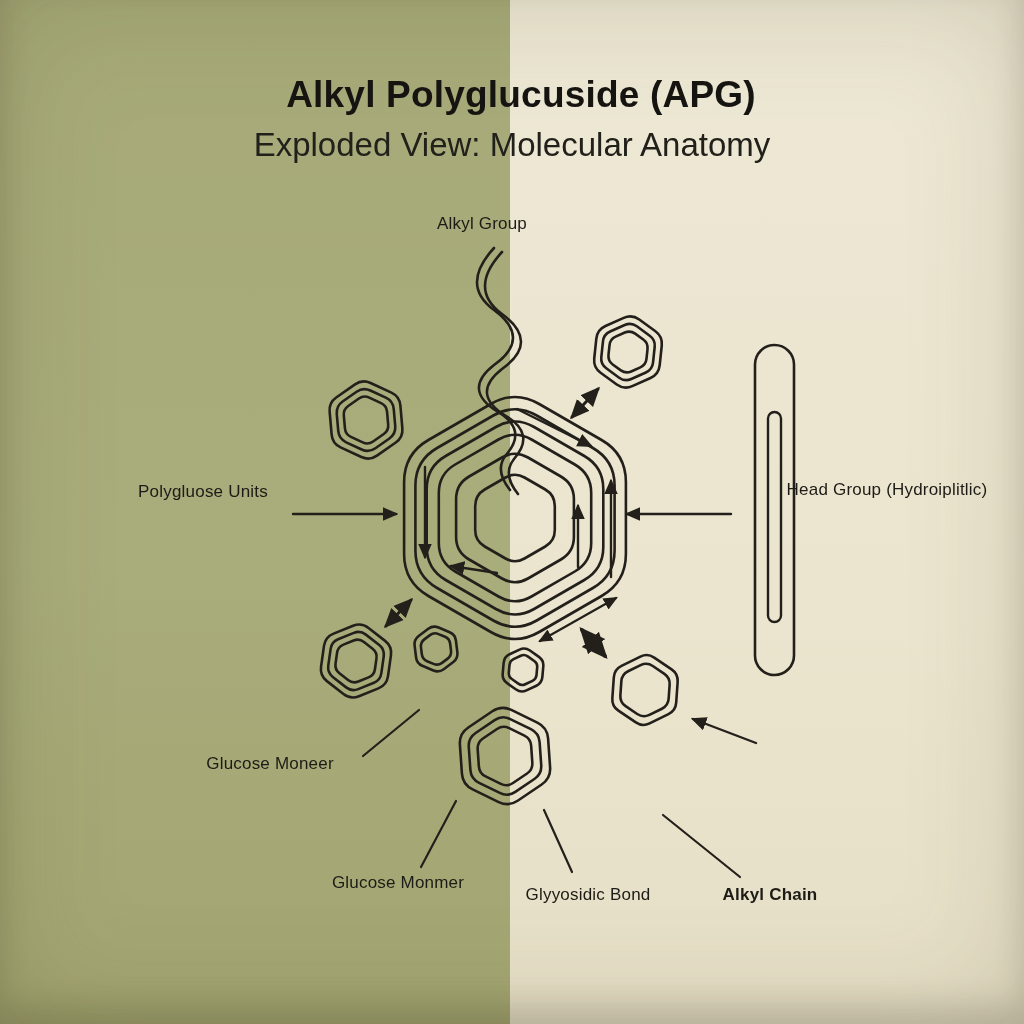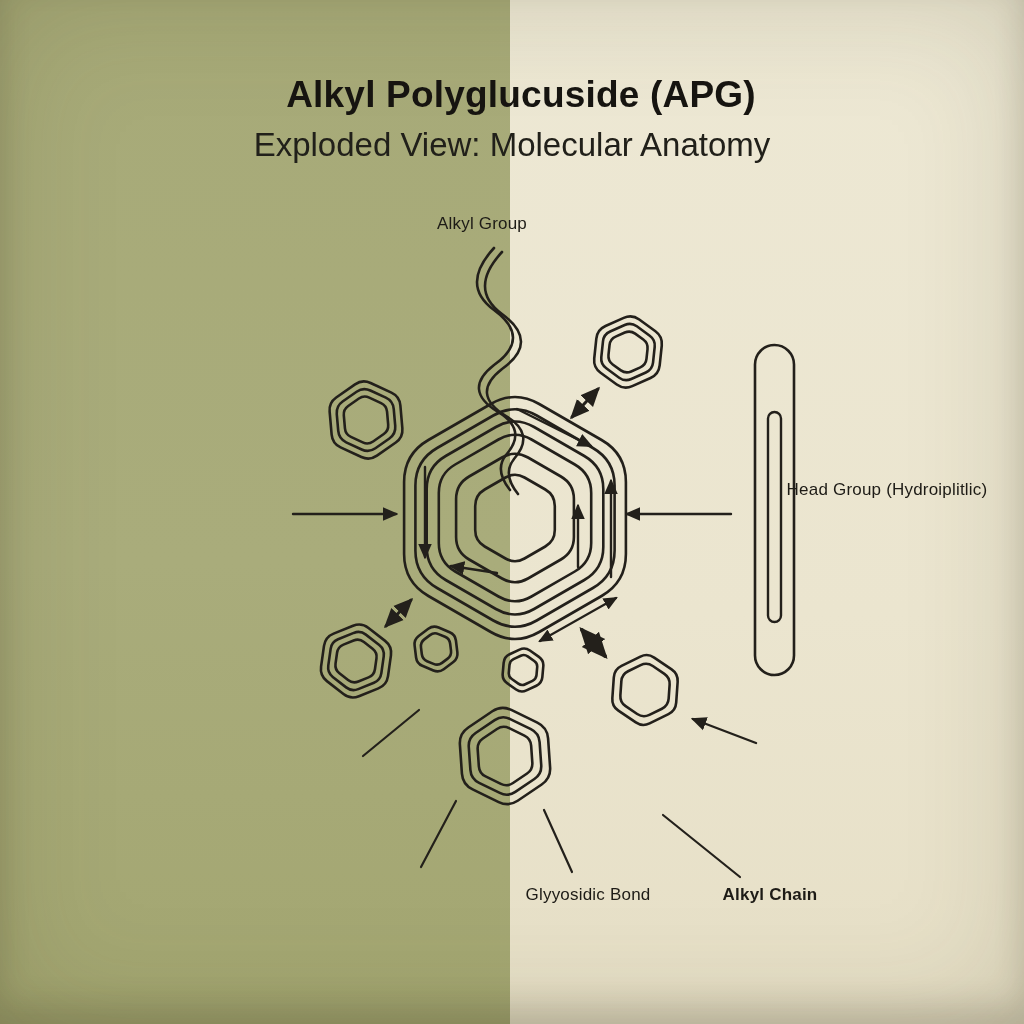--- a/index.html
+++ b/index.html
@@ -141,18 +141,21 @@
         <line x1="572" y1="872" x2="544" y2="810"></line>
         <line x1="740" y1="877" x2="663" y2="815"></line>
       </g>
     </g>
   </svg>
 
   <div id="title">Alkyl Polyglucuside (APG)</div>
   <div id="subtitle">Exploded View: Molecular Anatomy</div>
 
   <div id="lbl-alkyl-group" class="lbl">Alkyl Group</div>
+  <div id="lbl-polygluose" class="lbl">Polygluose Units</div>
   <div id="lbl-head" class="lbl">Head Group (Hydroiplitlic)</div>
+  <div id="lbl-glucose-moneer" class="lbl">Glucose Moneer</div>
+  <div id="lbl-glucose-monmer" class="lbl">Glucose Monmer</div>
   <div id="lbl-glyyosidic" class="lbl">Glyyosidic Bond</div>
   <div id="lbl-alkyl-chain" class="lbl">Alkyl Chain</div>
 
   <div id="vignette"></div>
 </div>
 
 </body></html>

